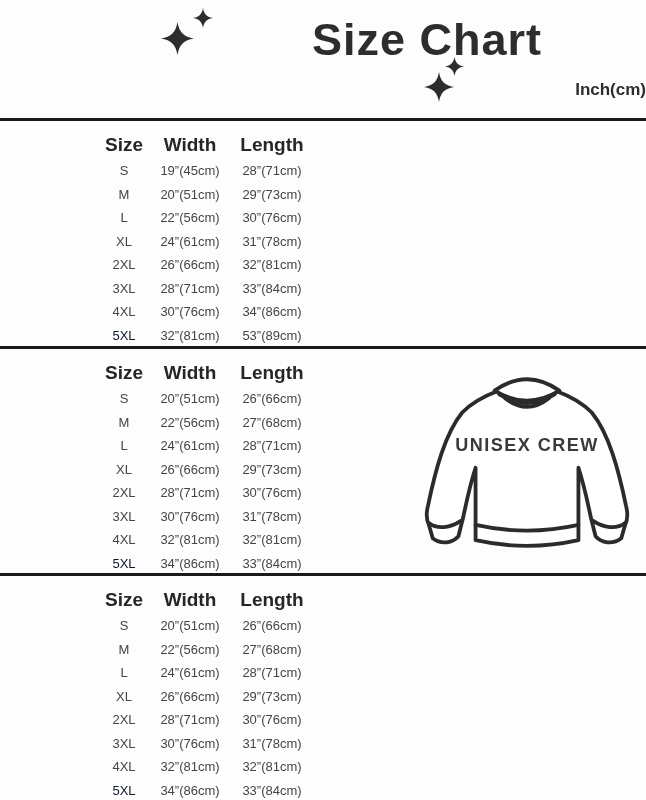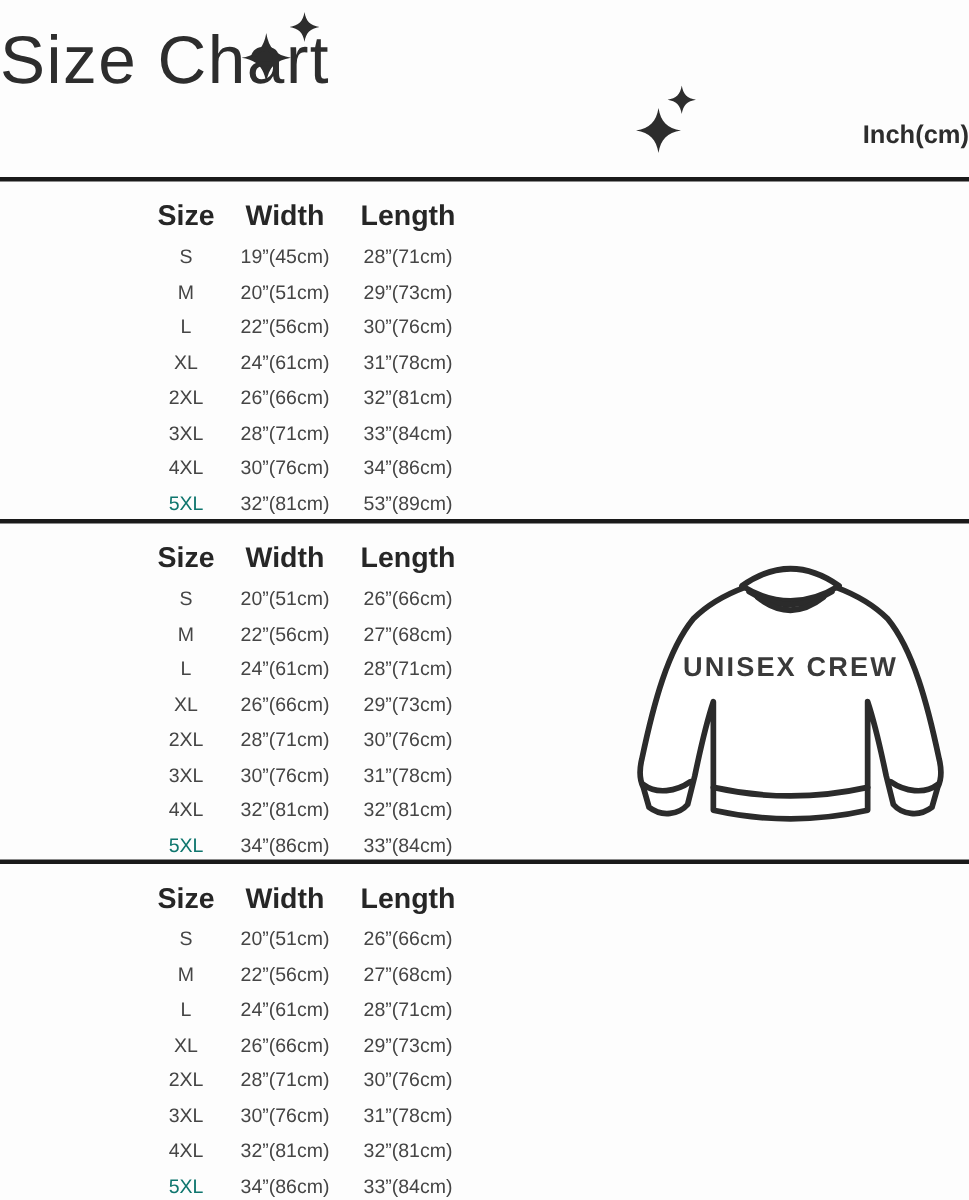--- a/index.html
+++ b/index.html
@@ -3,22 +3,22 @@
 <meta charset="utf-8">
 <style>
   html,body{margin:0;padding:0;}
   .page{
     position:relative;width:646px;height:800px;background:#fdfdfd;
     font-family:"Liberation Sans",sans-serif;overflow:hidden;color:#2e2e2e;
   }
   
   .header{position:absolute;top:0;left:0;width:646px;height:118px;}
   .title{
-    position:absolute;top:14px;left:0;width:542px;text-align:left;
-    font-size:45px;font-weight:normal;letter-spacing:1px;color:#2d2d2d;
+    position:absolute;top:14px;left:0;width:542px;text-align:right;
+    font-size:45px;font-weight:bold;letter-spacing:1px;color:#2d2d2d;
   }
   .subtitle{
     position:absolute;top:80px;left:0;width:646px;text-align:right;
     font-size:17px;font-weight:bold;color:#2d2d2d;
   }
   .sparkle{position:absolute;}
   .sparkle svg{display:block;}
   
   .section{position:absolute;left:0;width:646px;border-top:3px solid #1a1a1a;box-sizing:border-box;background:transparent;}
   .s1{top:118px;height:228px;}
@@ -30,21 +30,21 @@
   }
   table.size-table th{
     font-size:19px;font-weight:bold;color:#262626;text-align:center;height:28px;padding:0;
   }
   table.size-table td{
     font-size:13px;color:#454545;text-align:center;height:23.5px;padding:0;white-space:nowrap;
   }
   table.size-table col.c-size{width:48px;}
   table.size-table col.c-width{width:84px;}
   table.size-table col.c-length{width:80px;}
-  table.size-table td.muted{color:#0f766e;}
+  table.size-table td.muted{color:#0f172a;}
   
   .figure{position:absolute;}
   .fig-tee{left:388px;top:26px;}
   .fig-crew{left:407px;top:14px;}
   .fig-hoodie{left:387px;top:8px;}
   .figure svg{display:block;}
   .garment-text{
     font-family:"Liberation Sans",sans-serif;font-weight:bold;fill:#3a3a3a;
   }
 </style>

